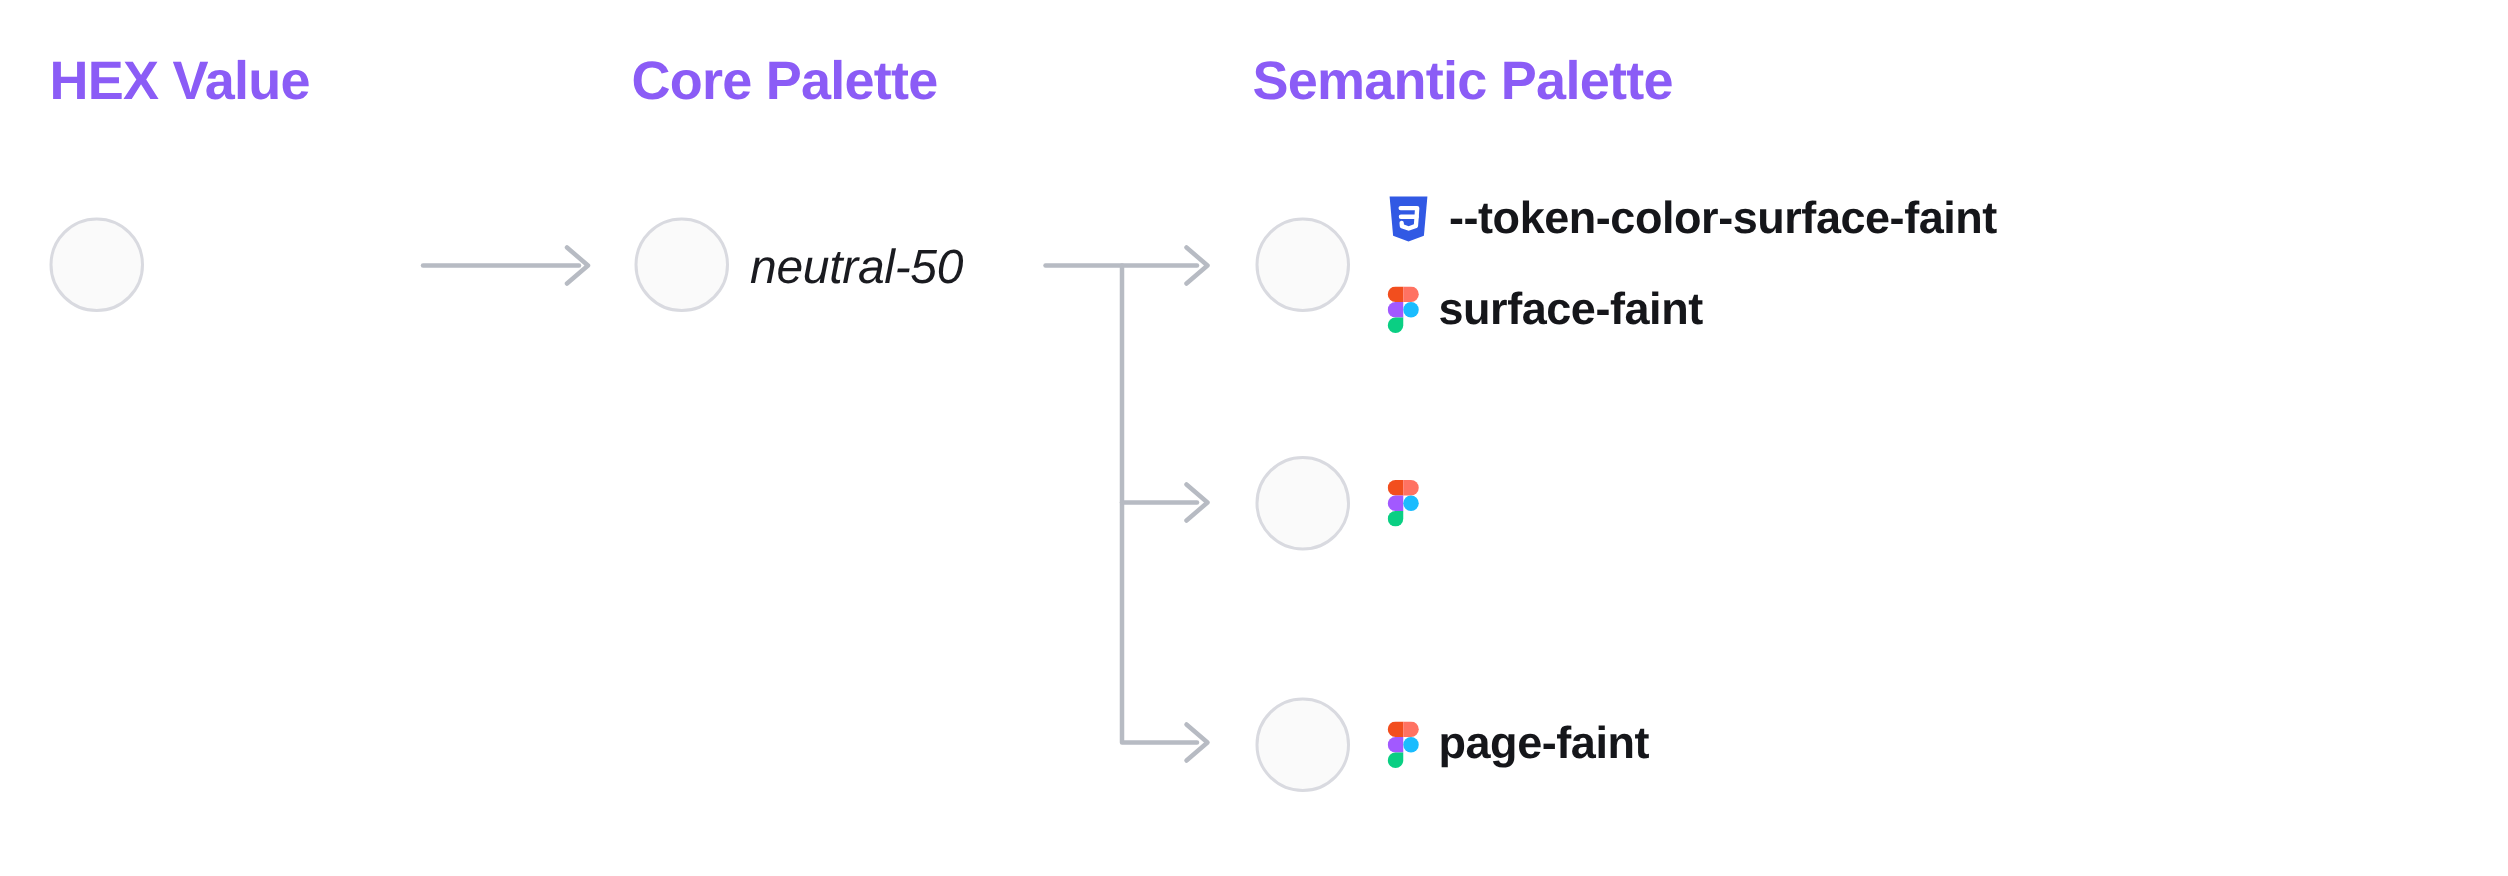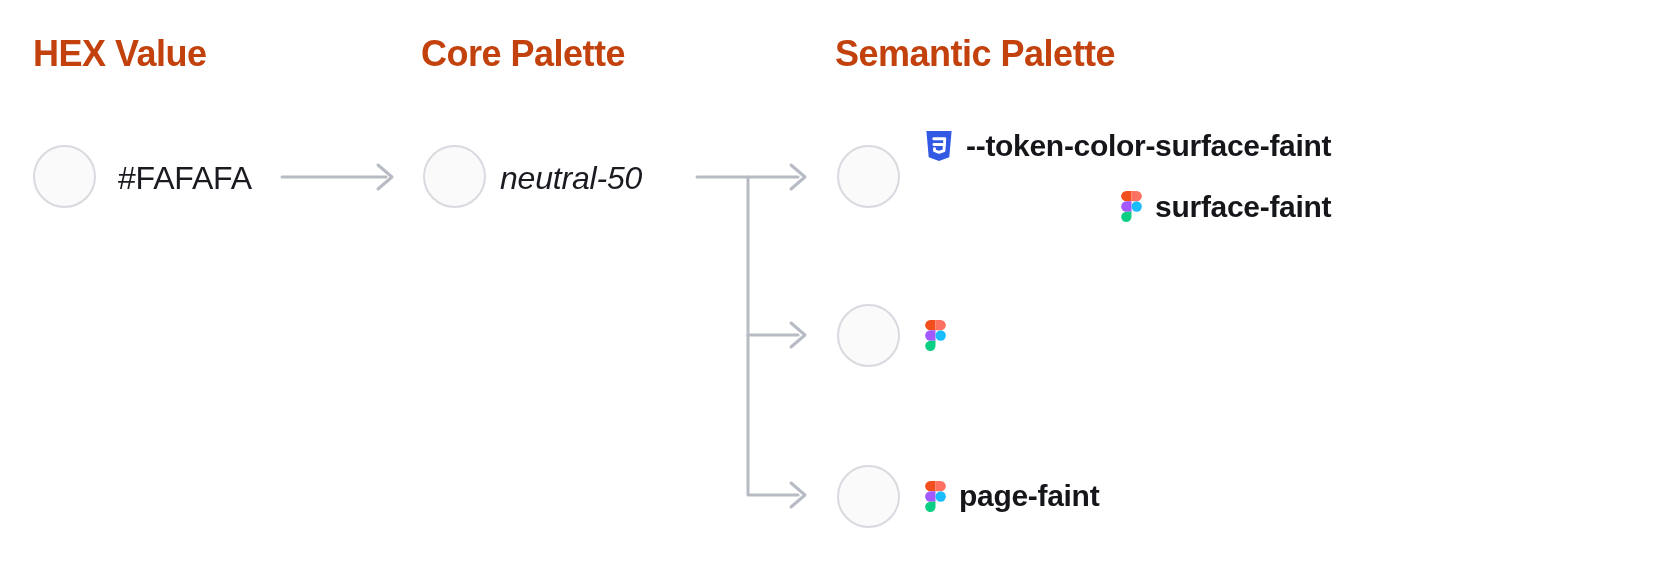--- a/index.html
+++ b/index.html
@@ -16,21 +16,21 @@
     font-family: "Liberation Sans", sans-serif;
     color: #17181d;
   }
   .col-title {
     position: absolute;
     top: 33px;
     font-size: 36px;
     font-weight: 700;
     letter-spacing: -0.5px;
     white-space: nowrap;
-    color: #c2410c;
+    color: #8b5cf6;
   }
   .title-hex      { left: 33px;  }
   .title-core     { left: 421px; }
   .title-semantic { left: 835px; }
 
   .swatch {
     position: absolute;
     width: 63px;
     height: 63px;
     box-sizing: border-box;
@@ -78,21 +78,20 @@
     height: 63px;
     box-sizing: border-box;
     border: 2px solid #d9dae0;
     border-radius: 50%;
     background: #fafafa;
   }
   .sem-labels {
     display: flex;
     flex-direction: column;
     gap: 28px;
-    align-items: flex-end;
   }
   .sem-row {
     display: flex;
     align-items: center;
     gap: 13px;
     height: 33px;
   }
   .sem-row .tok {
     font-size: 30px;
     font-weight: 600;
@@ -121,21 +120,20 @@
       <path d="M791 323 L805 335 L791 347"></path>
       <path d="M791 483 L805 495 L791 507"></path>
     </g>
   </svg>
 
   <div class="col-title title-hex">HEX Value</div>
   <div class="col-title title-semantic">Semantic Palette</div>
   <div class="col-title title-core">Core Palette</div>
 
   <div class="swatch swatch-hex"></div>
-  <div class="plain-label label-hex">#FAFAFA</div>
 
   <div class="swatch swatch-core"></div>
   <div class="plain-label label-core">neutral-50</div>
 
   <div class="sem-item sem-item-1">
     <div class="sem-swatch"></div>
     <div class="sem-labels">
       <div class="sem-row">
         <svg class="icon-css" viewBox="0 0 30 34">
           <path d="M1.5 1 H28.5 L26 29 L15 33 L4 29 Z" fill="#3159e4"></path>

